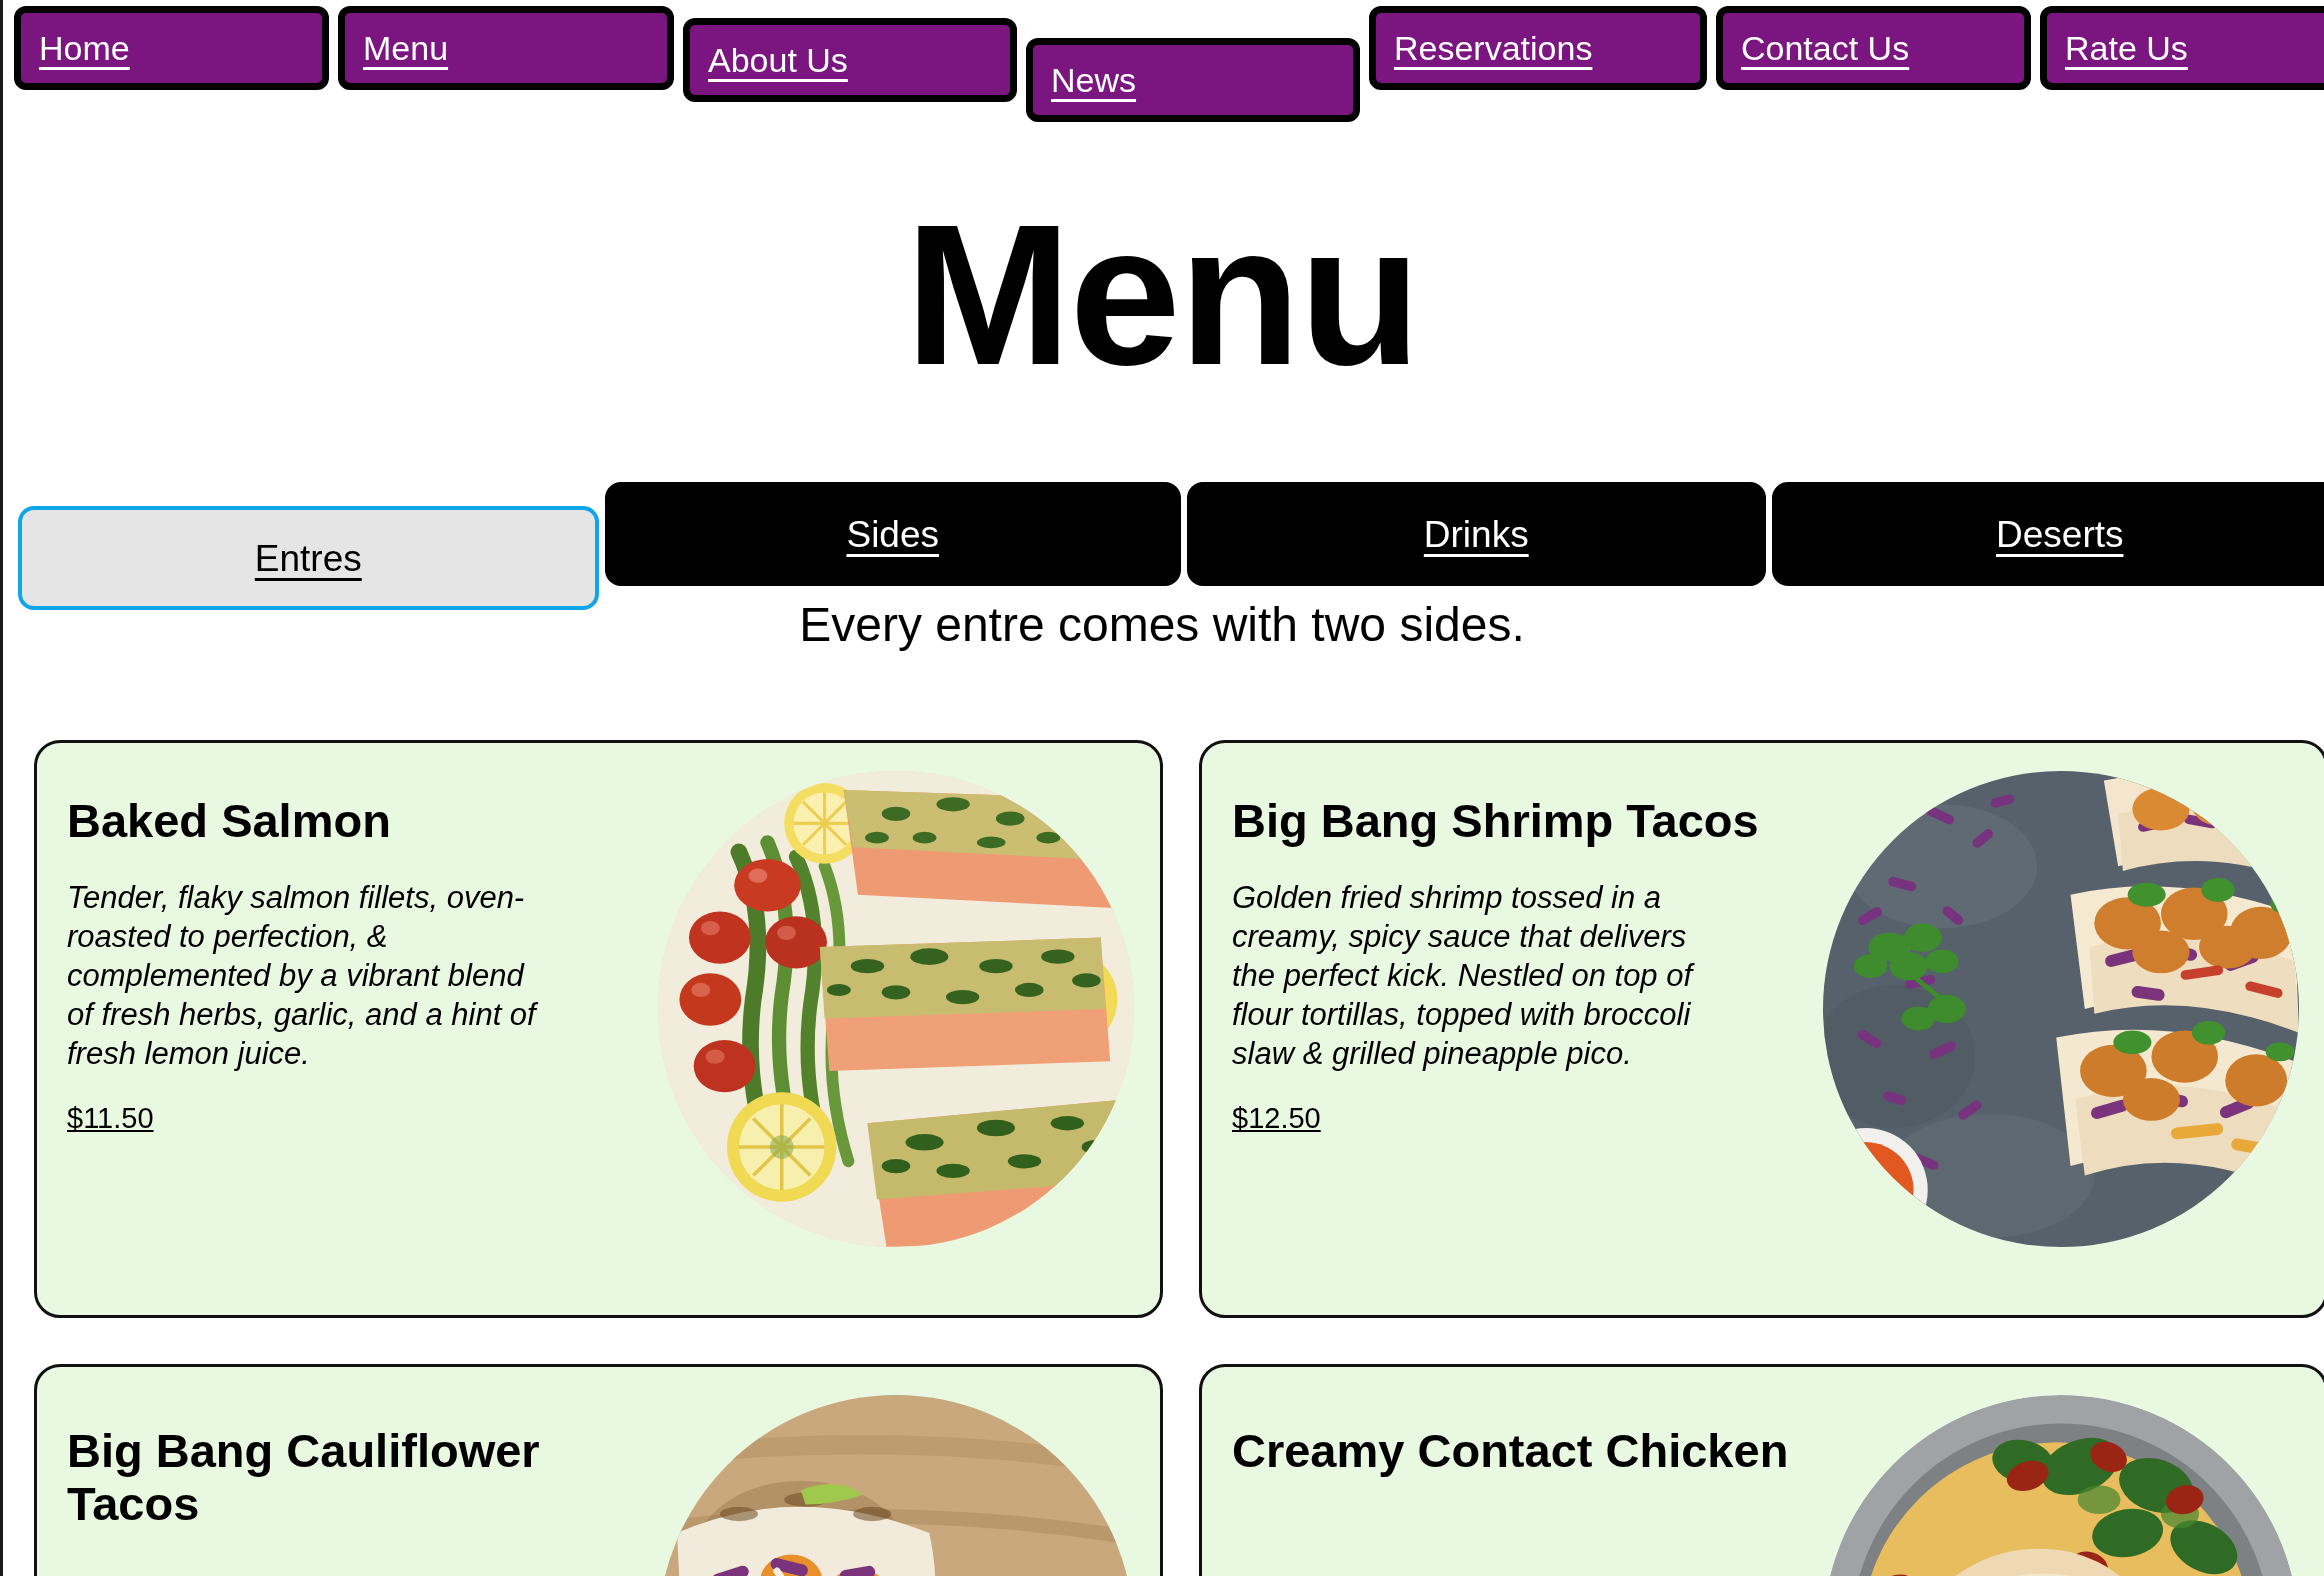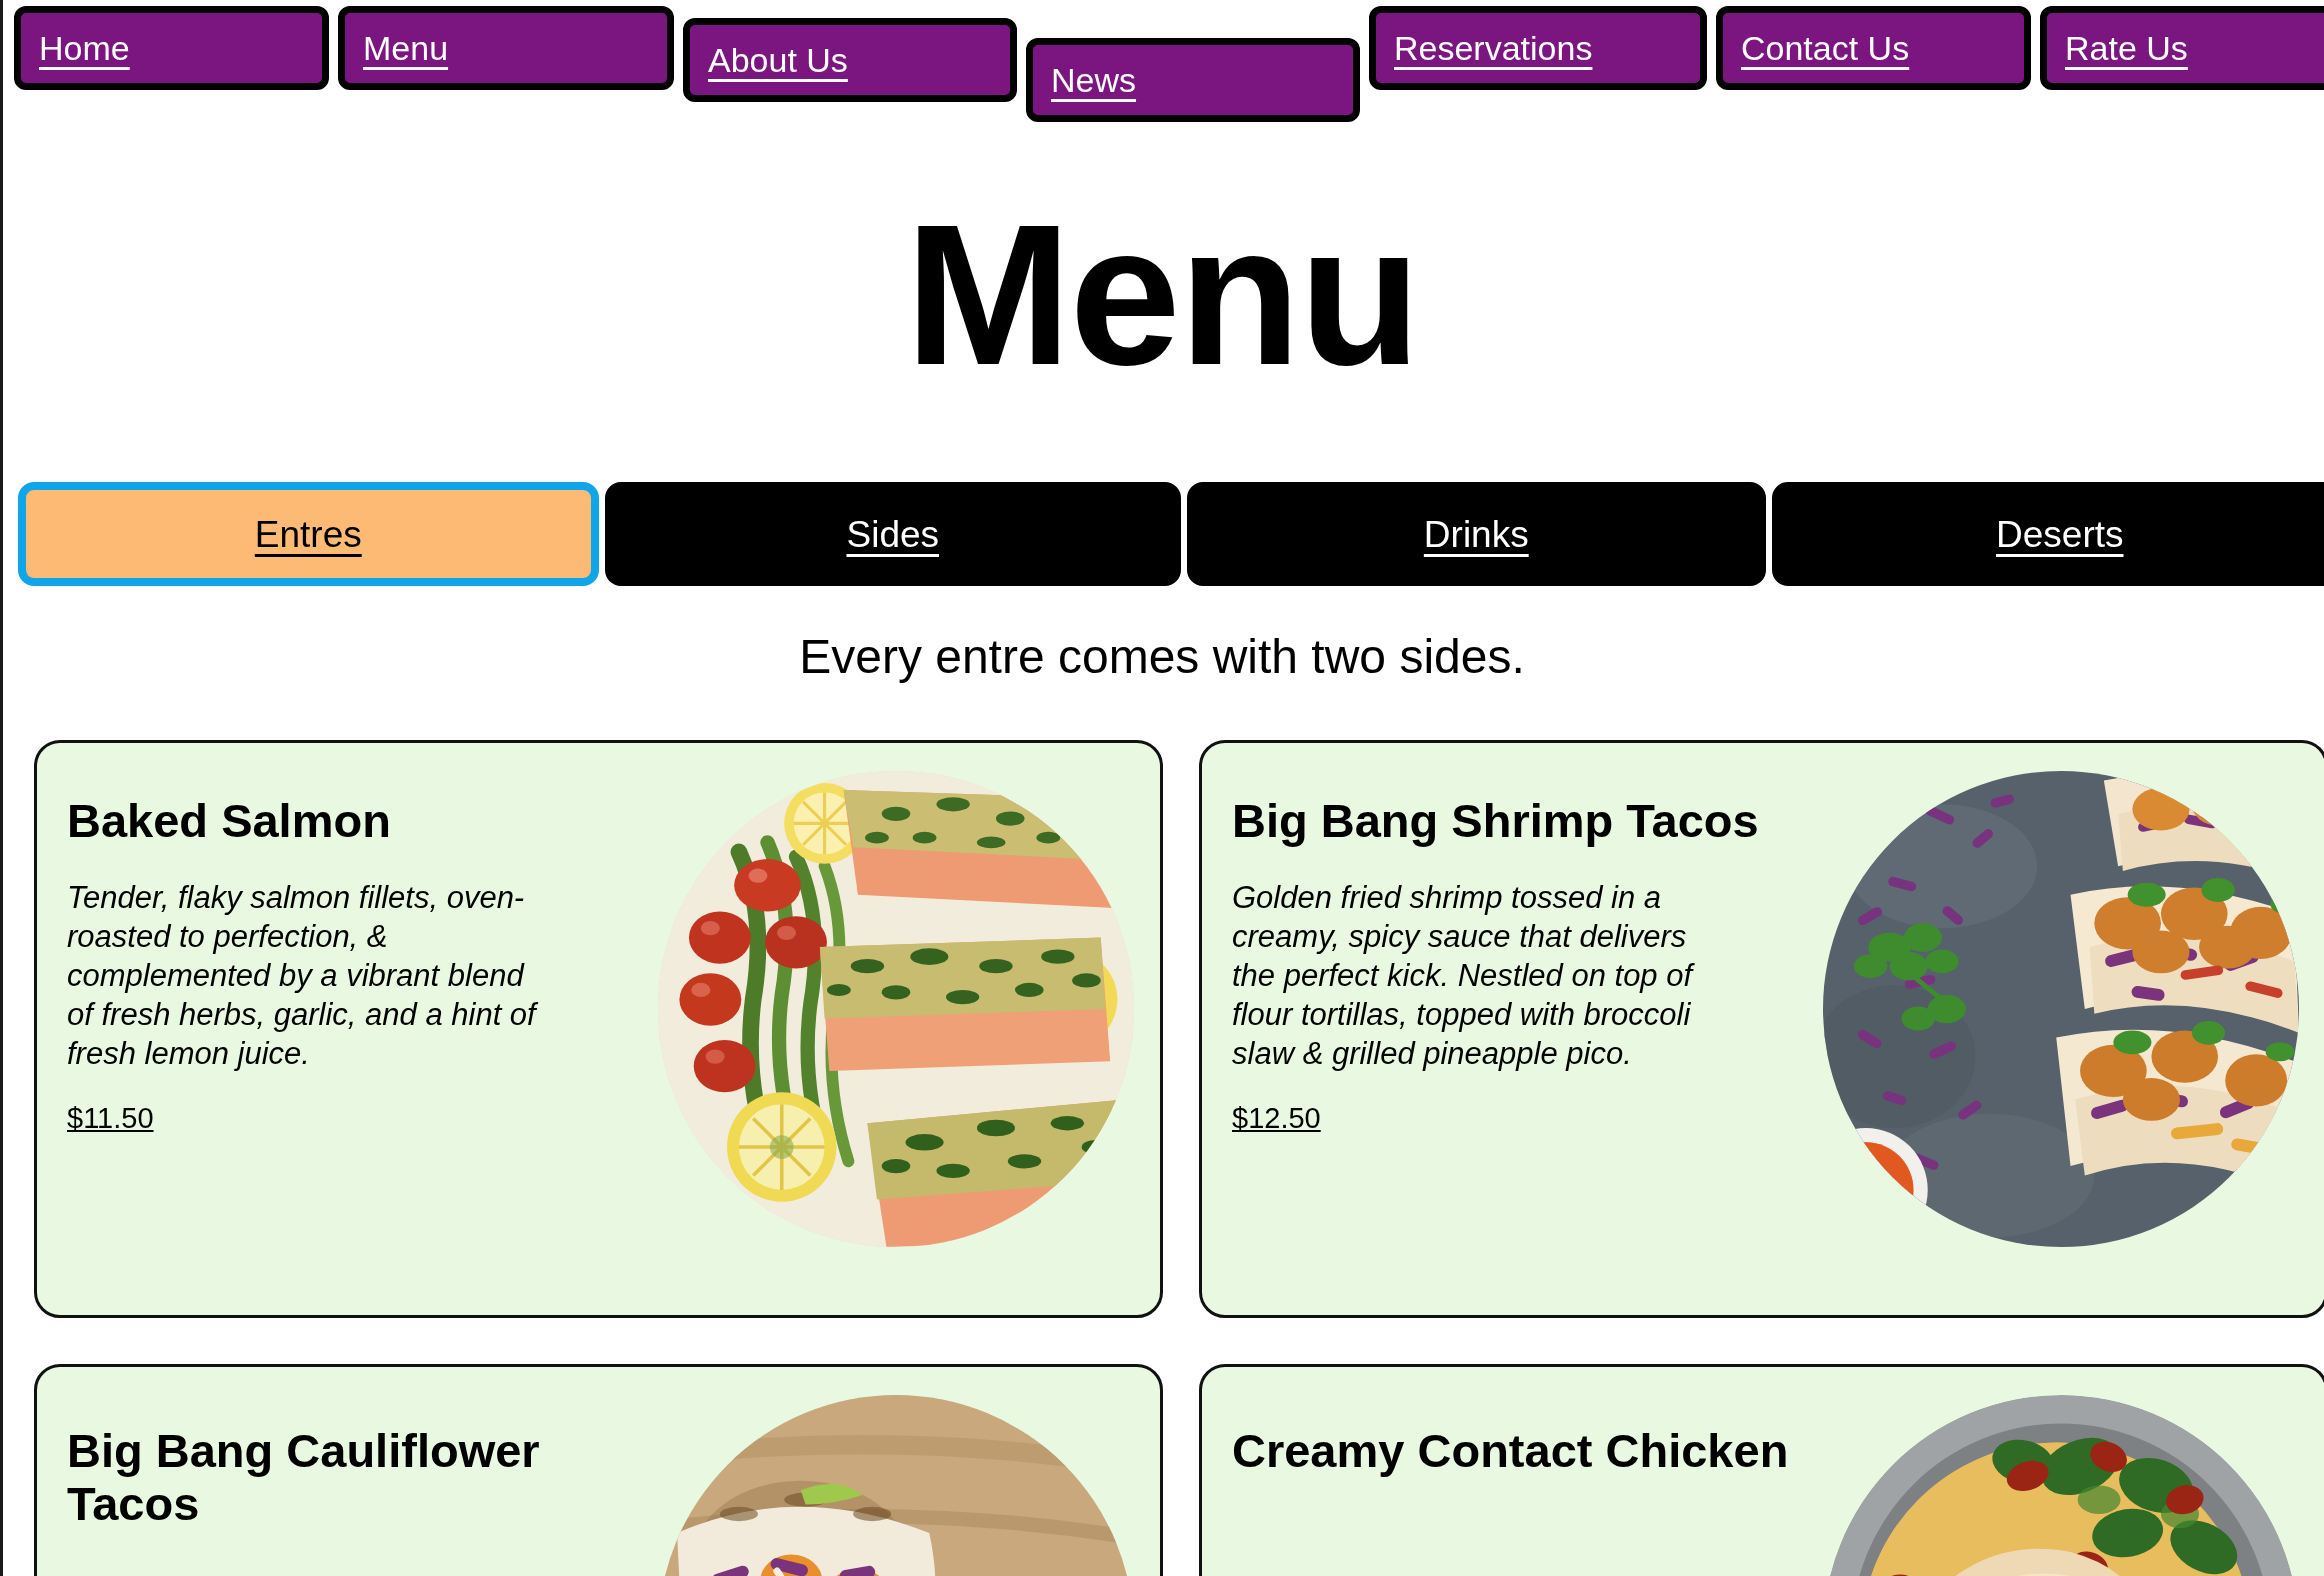--- a/index.html
+++ b/index.html
@@ -89,38 +89,39 @@
   }
   .tab-label {
     font-size: 37px;
     line-height: 1;
     text-decoration: underline;
     text-underline-offset: 7px;
     text-decoration-thickness: 3px;
     white-space: nowrap;
   }
   .tab.active {
-    background: #fdba74;
-    border: 8px solid #0ea5e9;
+    background: #e5e5e5;
+    border: 4px solid #0ea5e9;
+    margin-top: 24px;
   }
   .tab.active .tab-label { color: #000000; }
   .tab.inactive {
     background: #000000;
     border: 4px solid #000000;
   }
   .tab.inactive .tab-label { color: #ffffff; }
   .tab-w-0 { width: 582px; }
   .tab-w-1 { width: 578px; }
   .tab-w-2 { width: 580px; }
   .tab-w-3 { width: 578px; }
 
   
   .subtitle {
     position: absolute;
-    left: 0; top: 628px;
+    left: 0; top: 596px;
     width: 2324px;
     text-align: center;
     font-size: 48px;
     color: #000000;
     line-height: 1.2;
   }
 
   
   .card-grid {
     position: absolute;

